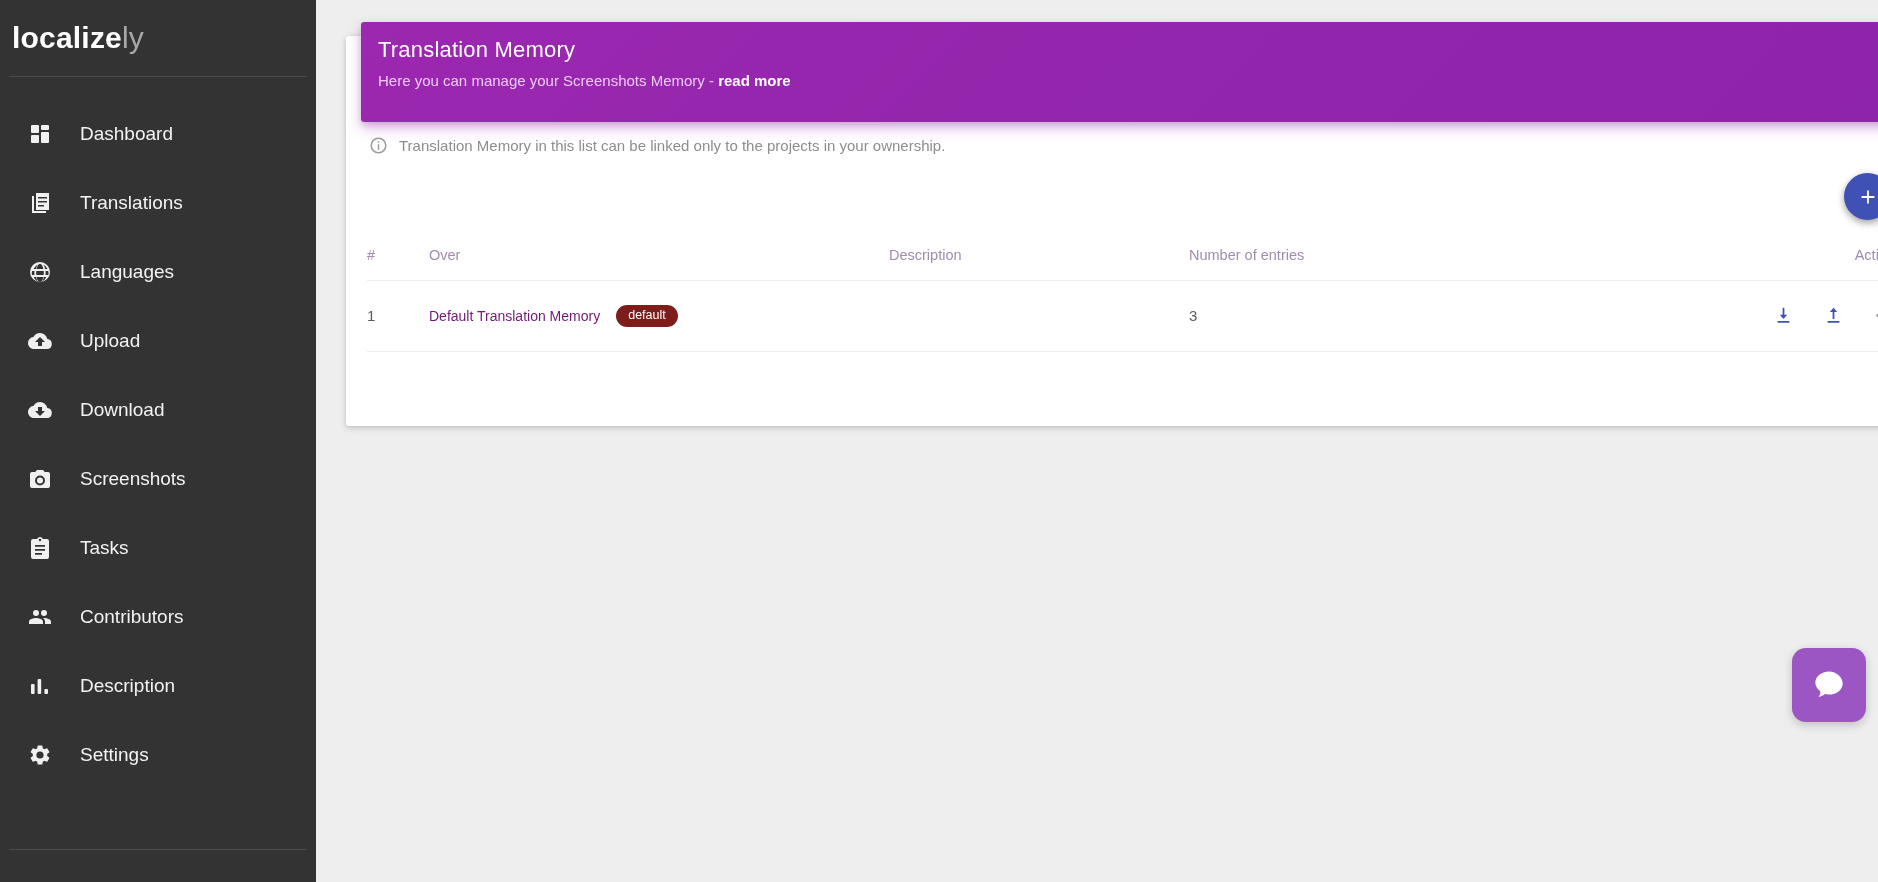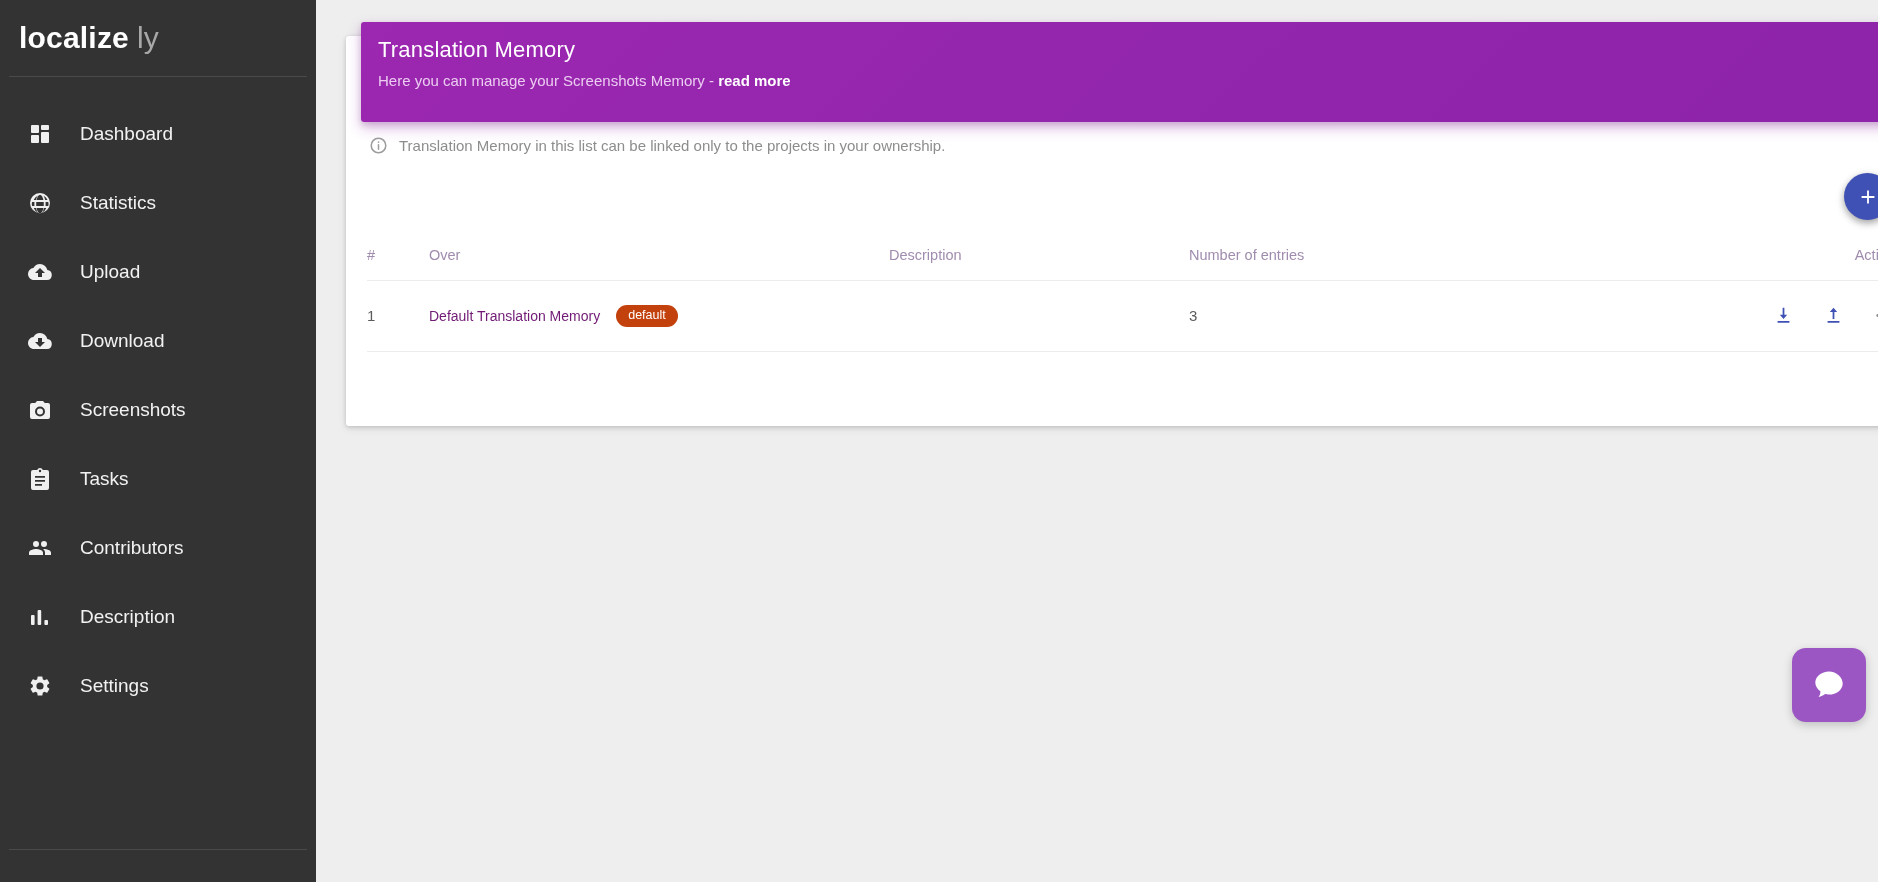--- a/index.html
+++ b/index.html
@@ -31,23 +31,22 @@
     background: #333333;
     flex: 0 0 316px;
     position: relative;
     overflow: hidden;
   }
 
   .brand {
     height: 76px;
     display: flex;
     align-items: center;
-    padding-left: 19px;
+    padding-left: 12px;
     letter-spacing: .2px;
-    gap: 8px;
   }
   .brand-strong {
     font-size: 30px;
     font-weight: bold;
     color: #ffffff;
   }
   .brand-light {
     font-size: 30px;
     font-weight: 400;
     color: #a8a8a8;
@@ -221,21 +220,21 @@
   .name-cell {
     display: flex;
     align-items: center;
   }
   .name-text {
     color: #701a75;
     font-size: 14px;
   }
   .badge {
     margin-left: 16px;
-    background: #c2410c;
+    background: #7f1d1d;
     color: #ffffff;
     font-size: 12.5px;
     font-weight: 400;
     padding: 4px 12px 5px;
     border-radius: 11px;
     line-height: 1;
     white-space: nowrap;
   }
 
   .actions {
@@ -305,28 +304,37 @@
           <svg width="24" height="24" viewBox="0 0 24 24">
               <rect x="3" y="3" width="8" height="8" rx="1"></rect>
               <rect x="13" y="3" width="8" height="5" rx="1"></rect>
               <rect x="13" y="10" width="8" height="11" rx="1"></rect>
               <rect x="3" y="13" width="8" height="8" rx="1"></rect>
             </svg>
         </span>
         <span class="nav-label">Dashboard</span>
       </div>
 
+      <div class="nav-item">
+        <span class="nav-icon">
+          <svg width="24" height="24" viewBox="0 0 24 24">
+              <path d="M4 5h2v15h12v2H4V5z"></path>
+              <path d="M8 2h13v17H8V2zm2 4h9v1.6h-9V6zm0 4h9v1.6h-9V10zm0 4h6v1.6h-6V14z" fill-rule="evenodd"></path>
+            </svg>
+        </span>
+        <span class="nav-label">Translations</span>
+      </div>
 
       <div class="nav-item">
         <span class="nav-icon">
           <svg width="24" height="24" viewBox="0 0 24 24">
               <path d="M12 2a10 10 0 100 20 10 10 0 000-20zm0 1.8c1.4 0 2.9 2.2 3.4 5.3H8.6C9.1 6 10.6 3.8 12 3.8zM8.3 11h7.4c.1.65.1 1.3.1 2s0 1.35-.1 2H8.3c-.1-.65-.1-1.3-.1-2s0-1.35.1-2zm-1.8 0c-.1.65-.1 1.3-.1 2s0 1.35.1 2H4.15A8.2 8.2 0 013.8 13c0-.7.12-1.37.35-2H6.5zm11 0h2.7c.23.63.35 1.3.35 2s-.12 1.37-.35 2H17.5c.1-.65.1-1.3.1-2s0-1.35-.1-2zm2-1.9h-2.35c-.33-1.9-.95-3.55-1.78-4.6a8.25 8.25 0 014.13 4.6zM9.83 4.5C9 5.55 8.38 7.2 8.05 9.1H5.7A8.25 8.25 0 019.83 4.5zM5.7 16.9h2.35c.33 1.9.95 3.55 1.78 4.6A8.25 8.25 0 015.7 16.9zm2.9 0h6.8c-.5 3.1-2 5.3-3.4 5.3s-2.9-2.2-3.4-5.3zm5.57 4.6c.83-1.05 1.45-2.7 1.78-4.6h2.35a8.25 8.25 0 01-4.13 4.6z"></path>
             </svg>
         </span>
-        <span class="nav-label">Statistics</span>
+        <span class="nav-label">Languages</span>
       </div>
 
       <div class="nav-item">
         <span class="nav-icon">
           <svg width="24" height="24" viewBox="0 0 24 24">
               <path d="M19.35 10.04A7.49 7.49 0 0012 4C9.11 4 6.6 5.64 5.35 8.04A5.994 5.994 0 000 14c0 3.31 2.69 6 6 6h13a5 5 0 00.35-9.96zM14 13v4h-4v-4H7l5-5 5 5h-3z"></path>
             </svg>
         </span>
         <span class="nav-label">Upload</span>
       </div>

